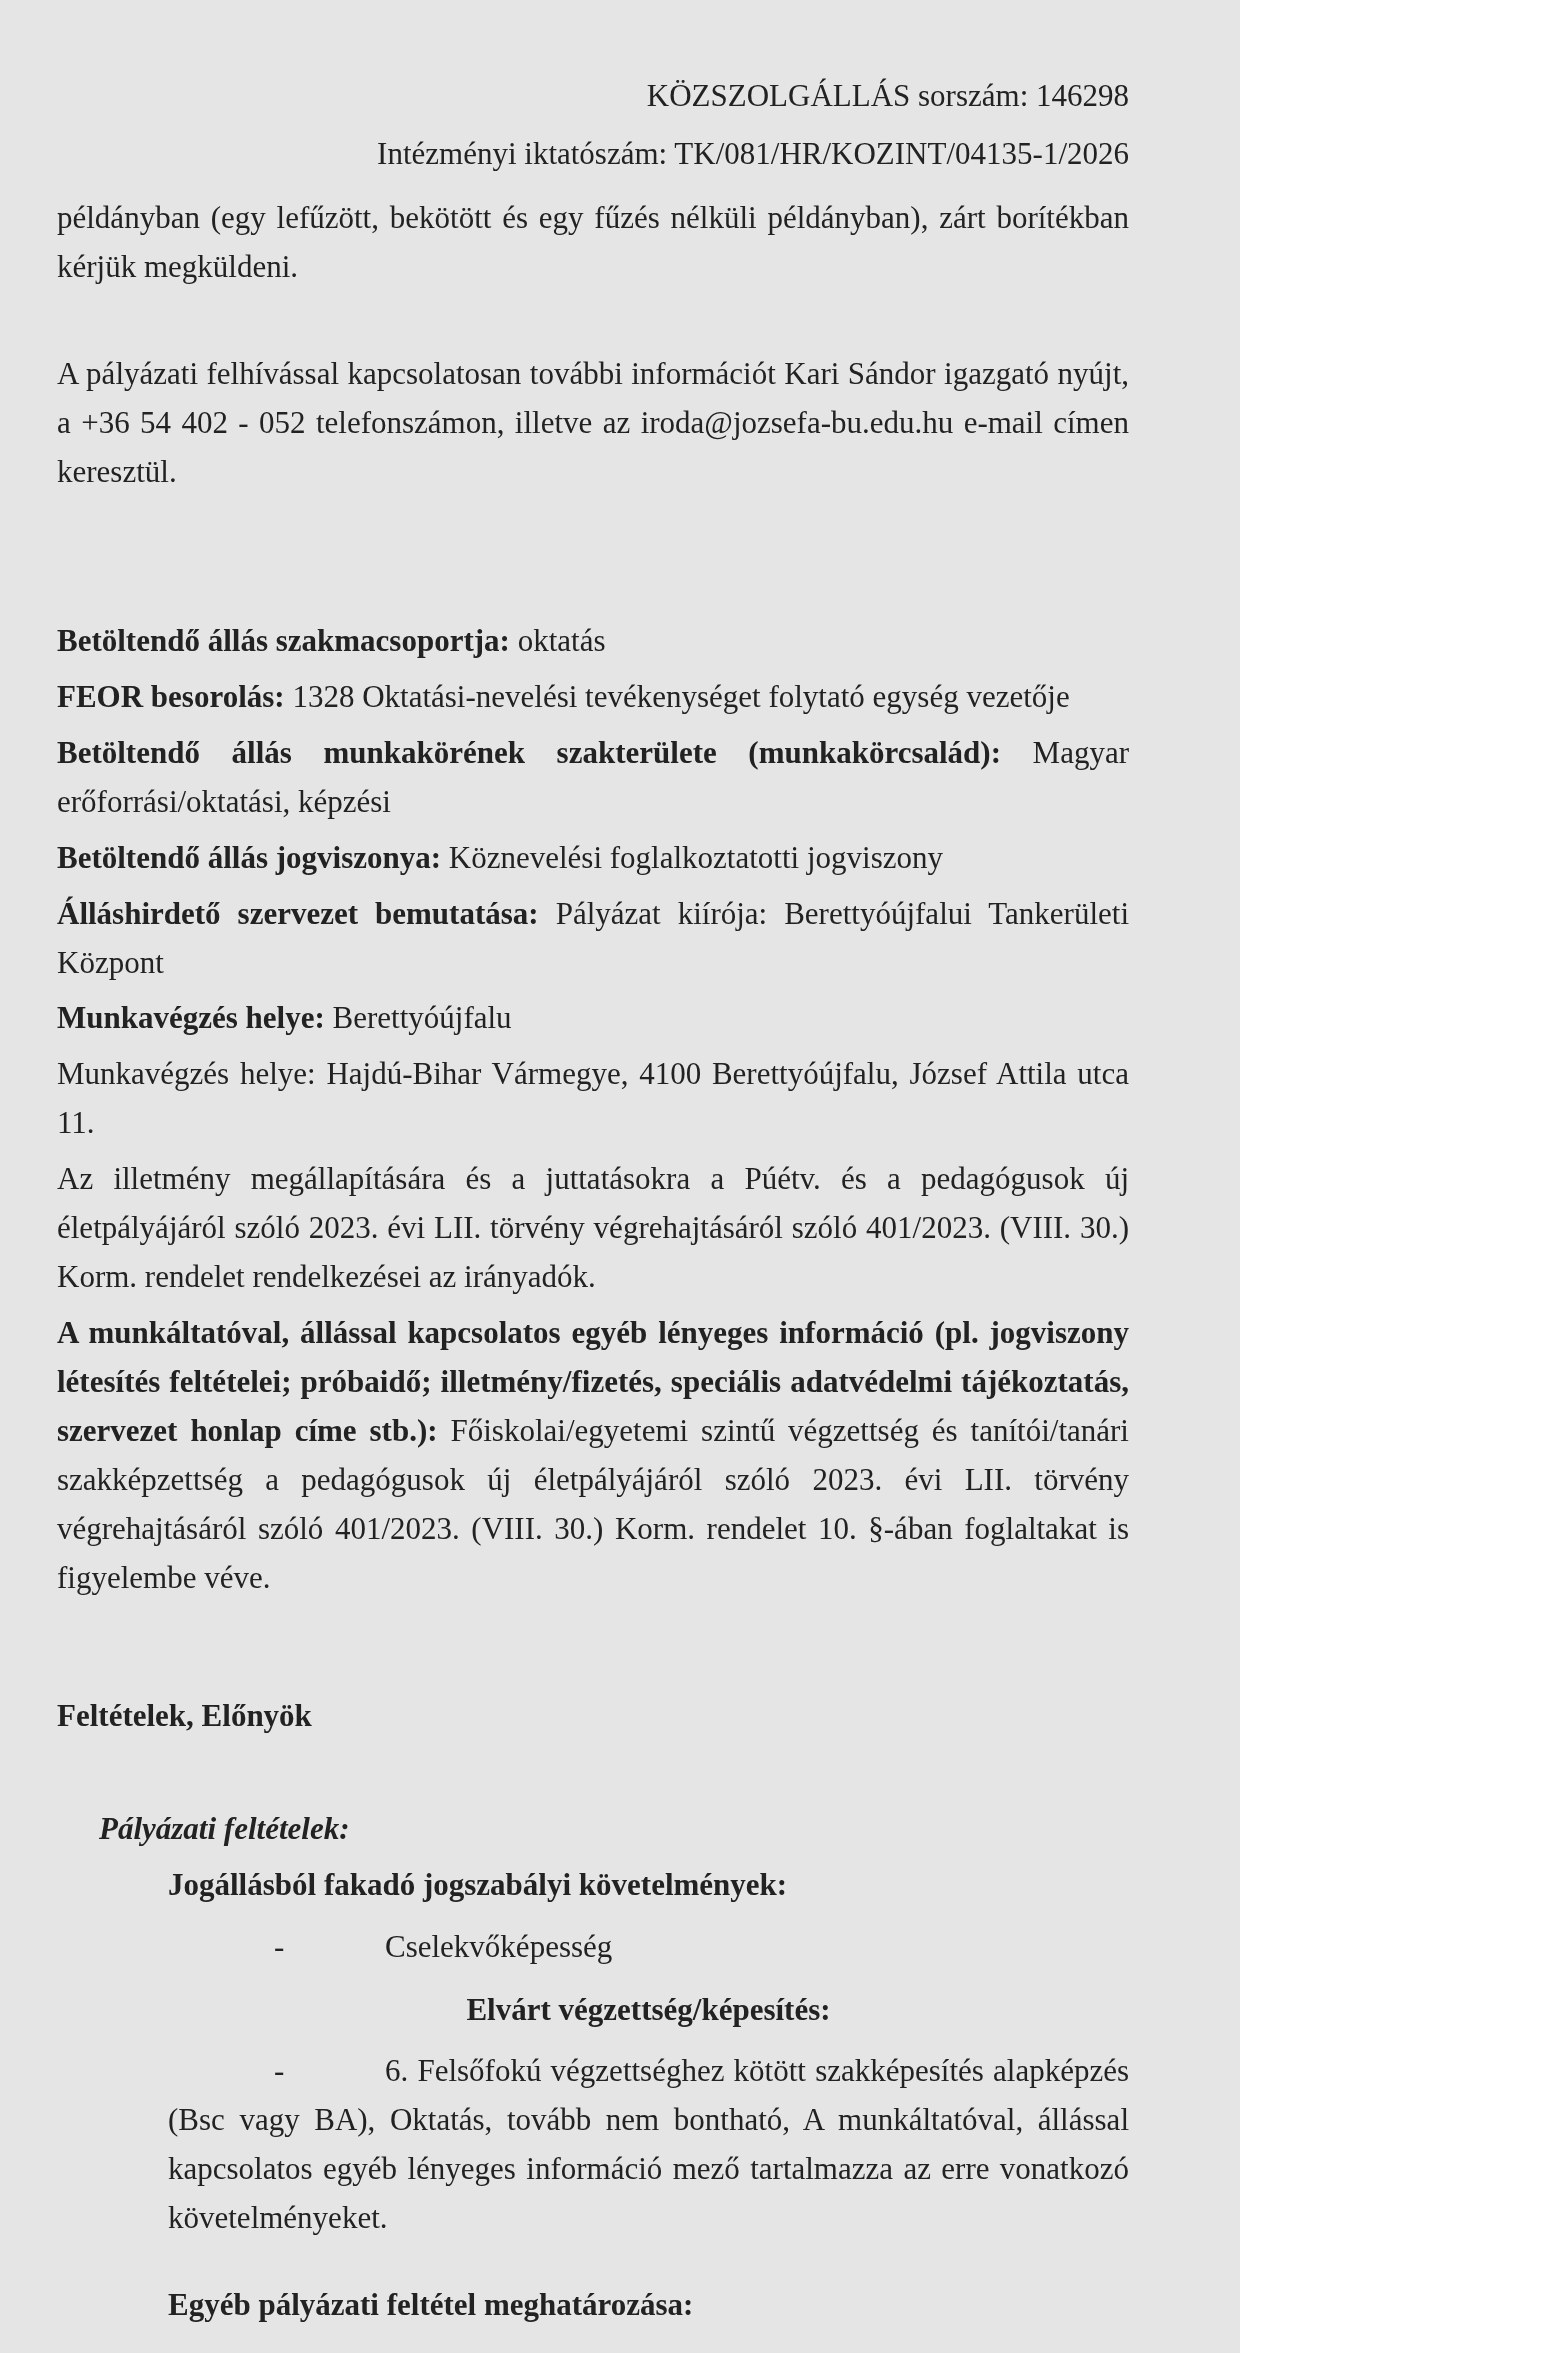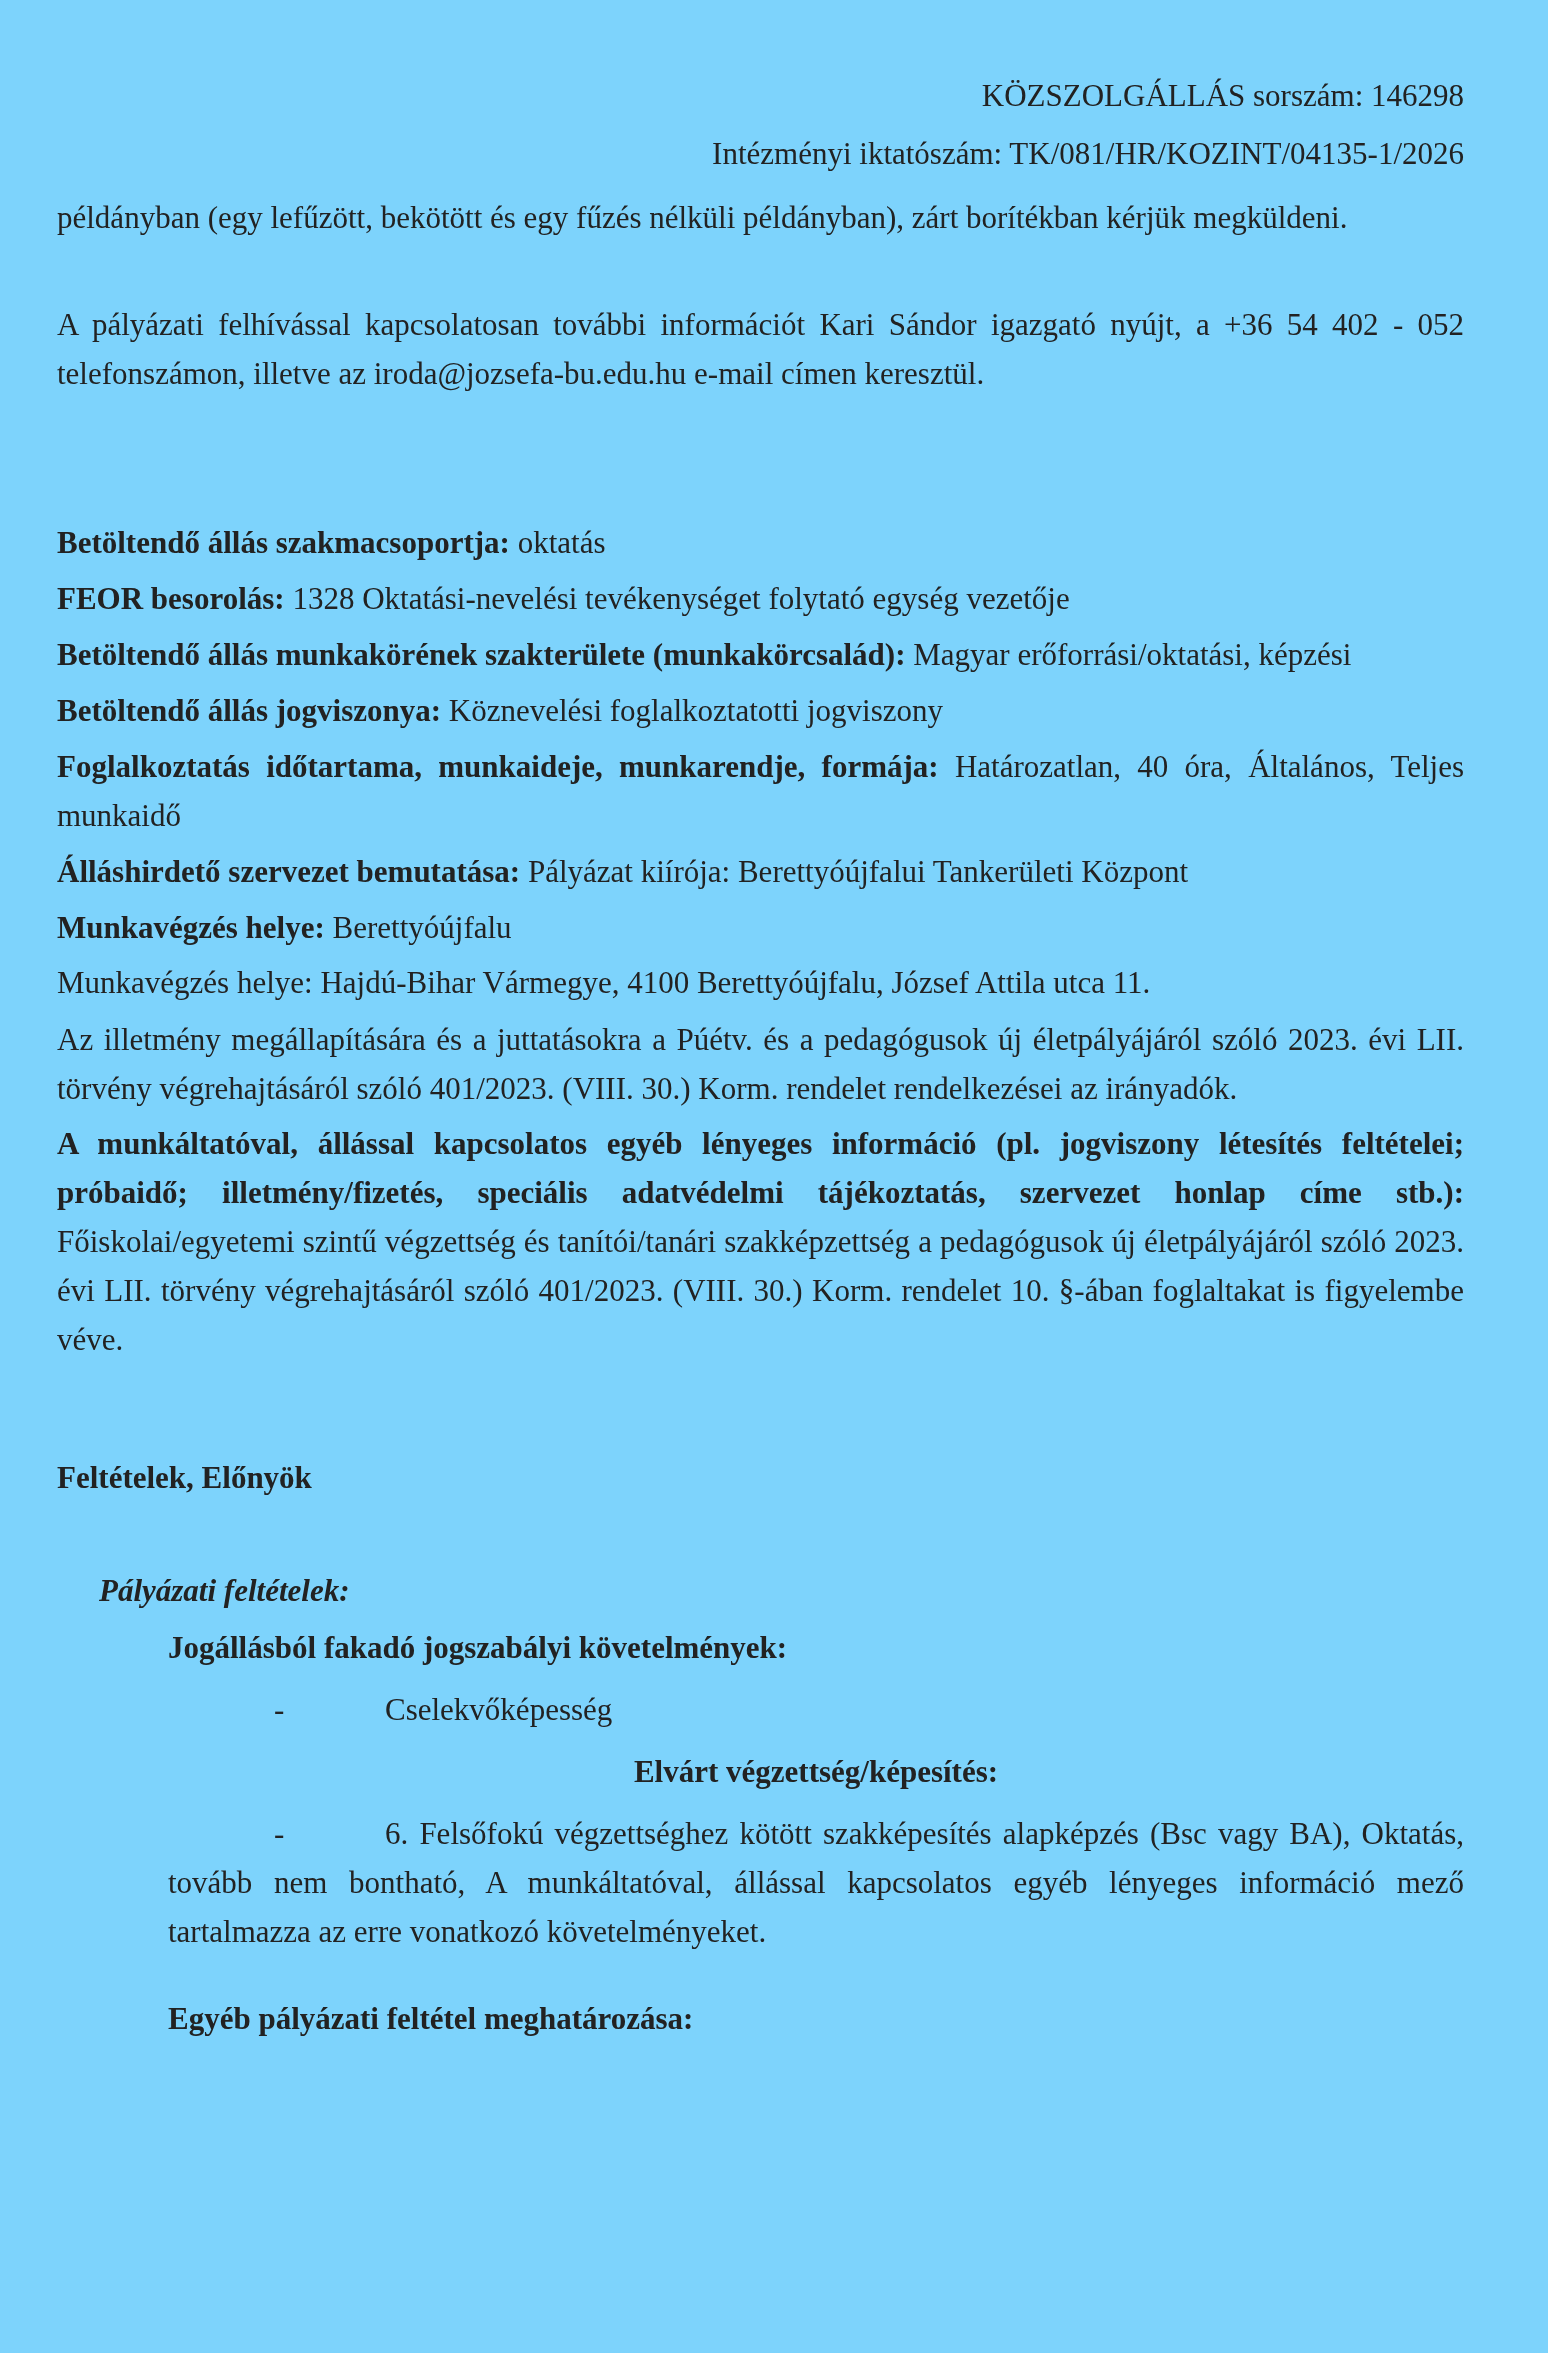--- a/index.html
+++ b/index.html
@@ -1,26 +1,26 @@
 <!DOCTYPE html>
 <html lang="hu" style="font-size:11.8px"><head>
 <meta charset="utf-8">
 <style>
   * { margin:0; padding:0; box-sizing:border-box; }
   html, body { background:#ffffff; }
   .page {
     position:relative;
-    width:1548px;
+    width:1240px;
     height:2354px;
-    background:#7dd3fc;
+    background:#e5e5e5;
     color:#222222;
     font-family:"Liberation Serif", serif;
     font-size:31px;
     line-height:49px;
-    padding:71px 84px 0 57px;
+    padding:71px 111px 0 57px;
     overflow:hidden;
   }
   .block { margin-bottom:7.4px; }
   .right { text-align:right; }
   .just  { text-align:justify; }
   b      { font-weight:bold; }
   .bold  { font-weight:bold; }
   .bolditalic { font-weight:bold; font-style:italic; }
   .ind1 { margin-left:42px; }
   .ind2 { margin-left:111px; }
@@ -58,21 +58,20 @@
   <p class="block just mb162">A pályázati felhívással kapcsolatosan további információt  Kari Sándor igazgató nyújt, a +36 54 402 - 052 telefonszámon, illetve az iroda@jozsefa-bu.edu.hu e-mail címen keresztül.</p>
 
   <p class="block just mb9"><b>Betöltendő állás szakmacsoportja:</b><span> oktatás</span></p>
 
   <p class="block just"><b>FEOR besorolás:</b><span> 1328 Oktatási-nevelési tevékenységet folytató egység vezetője</span></p>
 
   <p class="block just mb9"><b>Betöltendő állás munkakörének szakterülete (munkakörcsalád):</b><span> Magyar erőforrási/oktatási, képzési</span></p>
 
   <p class="block just mb9"><b>Betöltendő állás jogviszonya:</b><span> Köznevelési foglalkoztatotti jogviszony</span></p>
 
-  <p class="block just"><b>Foglalkoztatás időtartama, munkaideje, munkarendje, formája:</b><span> Határozatlan, 40 óra, Általános, Teljes munkaidő</span></p>
 
   <p class="block just mb9"><b>Álláshirdető szervezet bemutatása:</b><span> Pályázat kiírója: Berettyóújfalui Tankerületi Központ</span></p>
 
   <p class="block just mb9"><b>Munkavégzés helye:</b><span> Berettyóújfalu</span></p>
 
   <p class="block just">Munkavégzés helye: Hajdú-Bihar Vármegye, 4100 Berettyóújfalu, József Attila utca 11.</p>
 
   <p class="block just mb9">Az illetmény megállapítására és a juttatásokra a Púétv. és a pedagógusok új életpályájáról szóló 2023. évi LII. törvény végrehajtásáról szóló 401/2023. (VIII. 30.) Korm. rendelet rendelkezései az irányadók.</p>
 
   <p class="block just mb120"><b>A munkáltatóval, állással kapcsolatos egyéb lényeges információ (pl. jogviszony létesítés feltételei; próbaidő; illetmény/fizetés, speciális adatvédelmi tájékoztatás, szervezet honlap címe stb.):</b><span> Főiskolai/egyetemi szintű végzettség és tanítói/tanári szakképzettség a pedagógusok új életpályájáról szóló 2023. évi LII. törvény végrehajtásáról szóló 401/2023. (VIII. 30.) Korm. rendelet 10. §-ában foglaltakat is figyelembe véve.</span></p>

